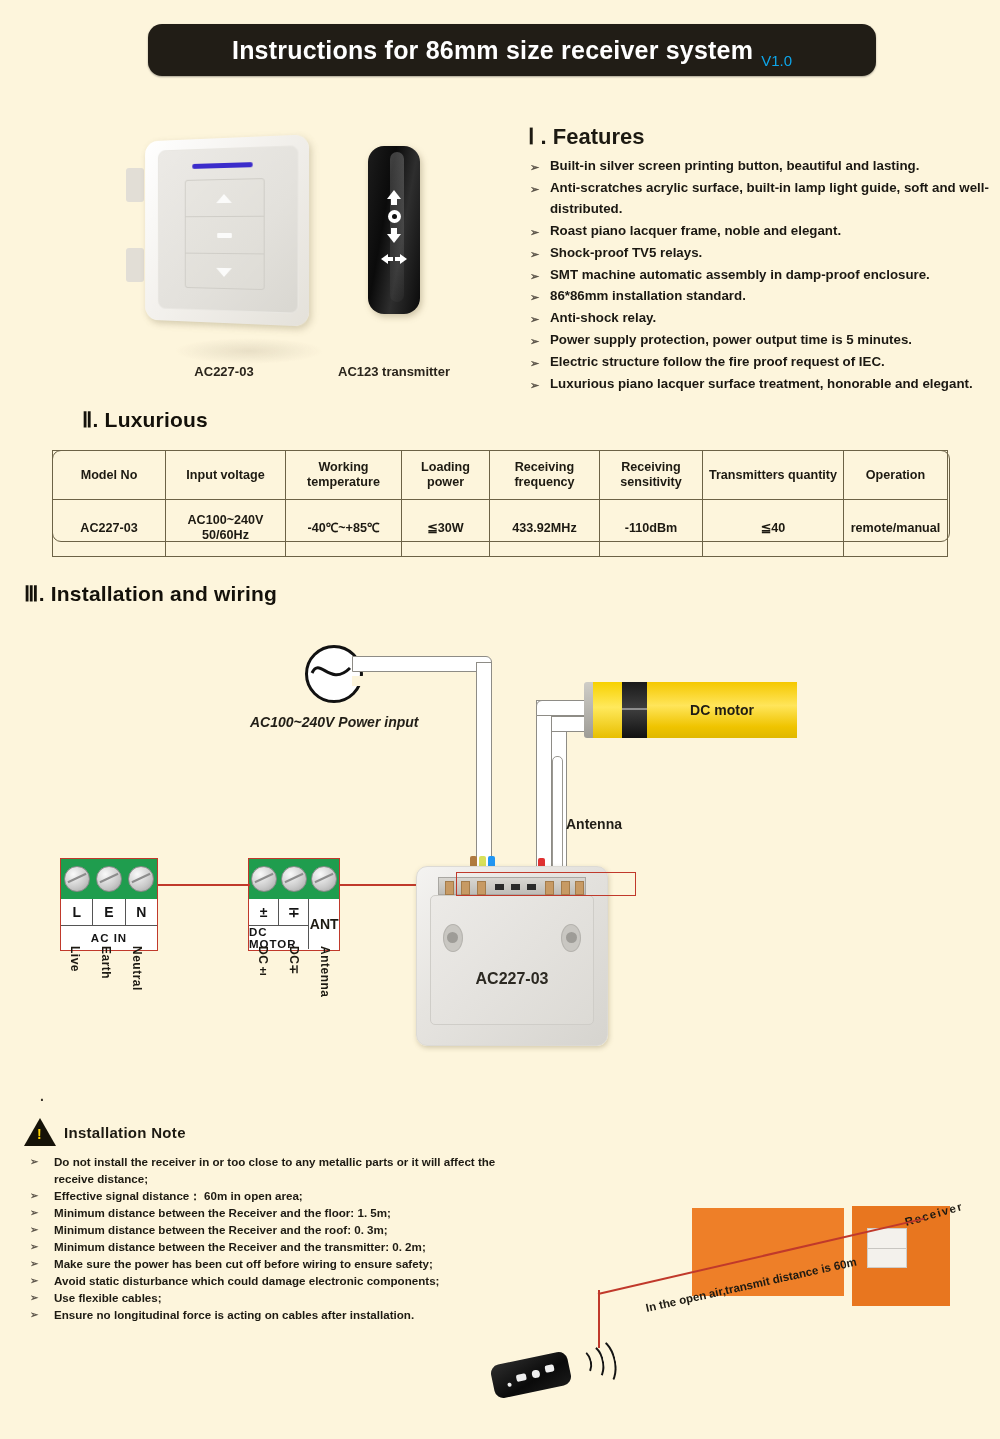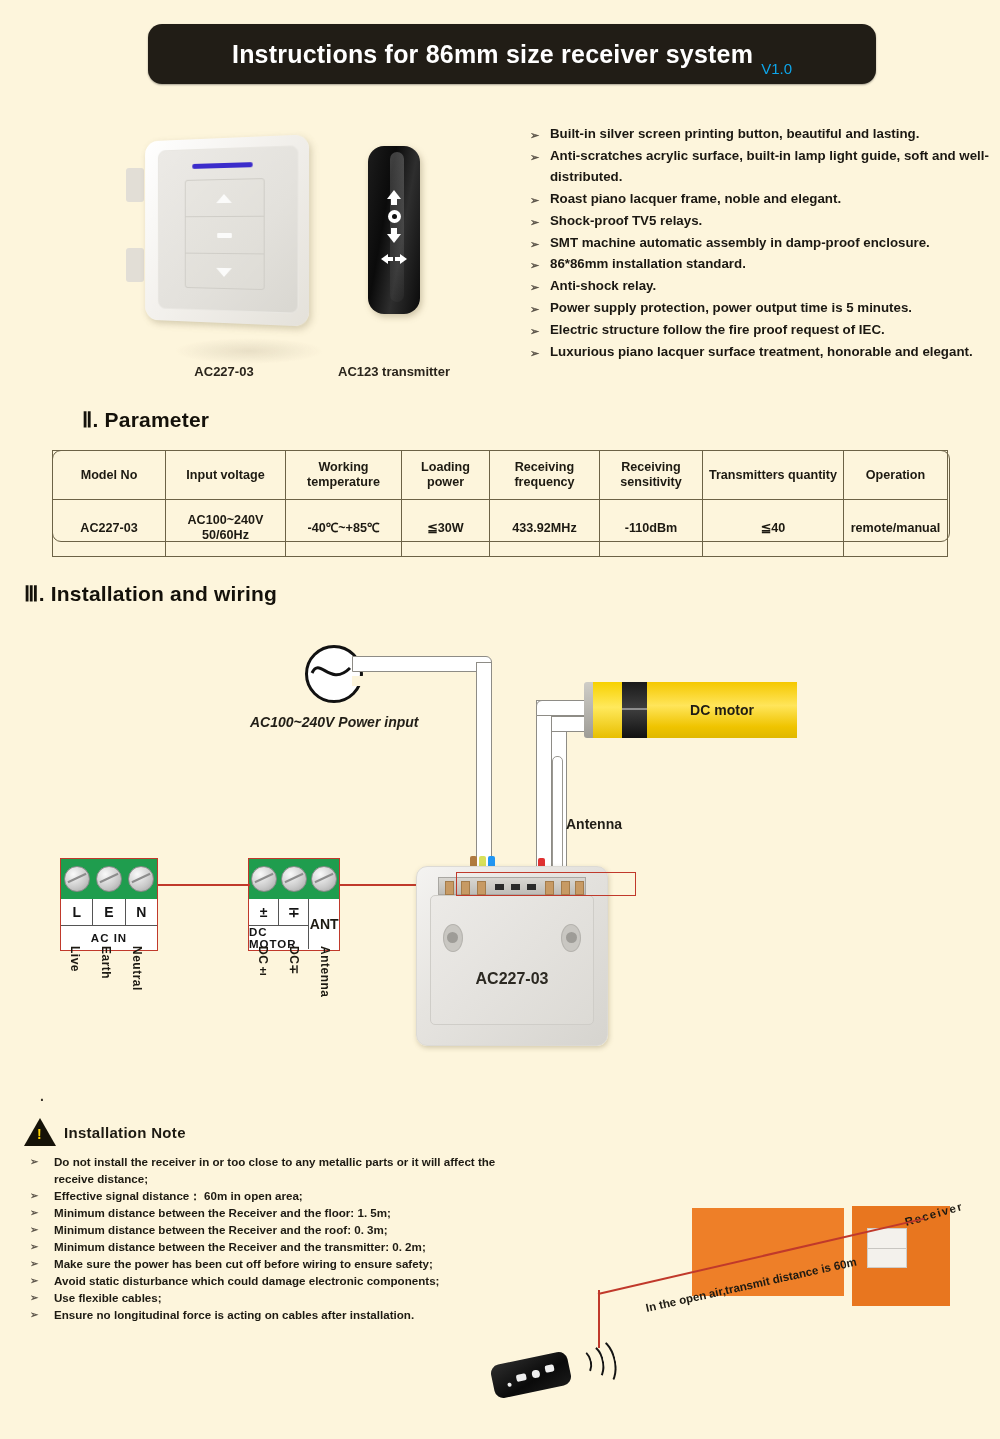--- a/index.html
+++ b/index.html
@@ -6,21 +6,21 @@
   body{
     width:1000px;height:1439px;position:relative;overflow:hidden;
     background:#fdf5dc;
     font-family:"Liberation Sans",sans-serif;
     color:#1d1a12;
   }
   .abs{position:absolute;}
 
   
   #title-bar{
-    left:148px;top:24px;width:728px;height:60px;
+    left:148px;top:24px;width:728px;height:52px;
     background:#211d16;border-radius:14px;
     display:flex;align-items:center;justify-content:center;
     box-shadow:0 1px 2px rgba(0,0,0,.35);
   }
   #title-bar .t{
     color:#fff;font-size:25px;font-weight:bold;letter-spacing:.2px;
     white-space:nowrap;
   }
   #title-bar .v{color:#0ea5e9;font-size:15px;font-weight:normal;margin-left:8px;align-self:flex-end;margin-bottom:7px;}
 
@@ -238,35 +238,36 @@
         </div>
       </div>
     </div>
   </div>
 
   <div class="abs cap" style="left:30px;top:238px;width:168px;">AC227-03</div>
   <div class="abs cap" style="left:222px;top:238px;width:124px;">AC123 transmitter</div>
 </div>
 
 <div class="abs" id="features">
+  <h2>Ⅰ . Features</h2>
   <ul class="flist">
     <li><span class="bl">➢</span><span>Built-in silver screen printing button, beautiful and lasting.</span></li>
     <li><span class="bl">➢</span><span>Anti-scratches acrylic surface, built-in lamp light guide, soft and well-distributed.</span></li>
     <li><span class="bl">➢</span><span>Roast piano lacquer frame, noble and elegant.</span></li>
     <li><span class="bl">➢</span><span>Shock-proof TV5 relays.</span></li>
     <li><span class="bl">➢</span><span>SMT machine automatic assembly in damp-proof  enclosure.</span></li>
     <li><span class="bl">➢</span><span>86*86mm installation standard.</span></li>
     <li><span class="bl">➢</span><span>Anti-shock relay.</span></li>
     <li><span class="bl">➢</span><span>Power supply protection, power output time is 5 minutes.</span></li>
     <li><span class="bl">➢</span><span>Electric structure follow the fire proof request of IEC.</span></li>
     <li><span class="bl">➢</span><span>Luxurious piano lacquer surface treatment, honorable and elegant.</span></li>
   </ul>
 </div>
 
-<div class="abs sec-h" id="param-sec">Ⅱ. Parameter</div>
+<div class="abs sec-h" id="param-sec">Ⅱ. Luxurious</div>
 
 <table class="abs" id="param-table">
   <tbody>
       <tr class="hdr">
     <td style="width:108px">Model No</td>
     <td style="width:115px">Input voltage</td>
     <td style="width:111px">Working temperature</td>
     <td style="width:83px">Loading power</td>
     <td style="width:105px">Receiving frequency</td>
     <td style="width:98px">Receiving sensitivity</td>

